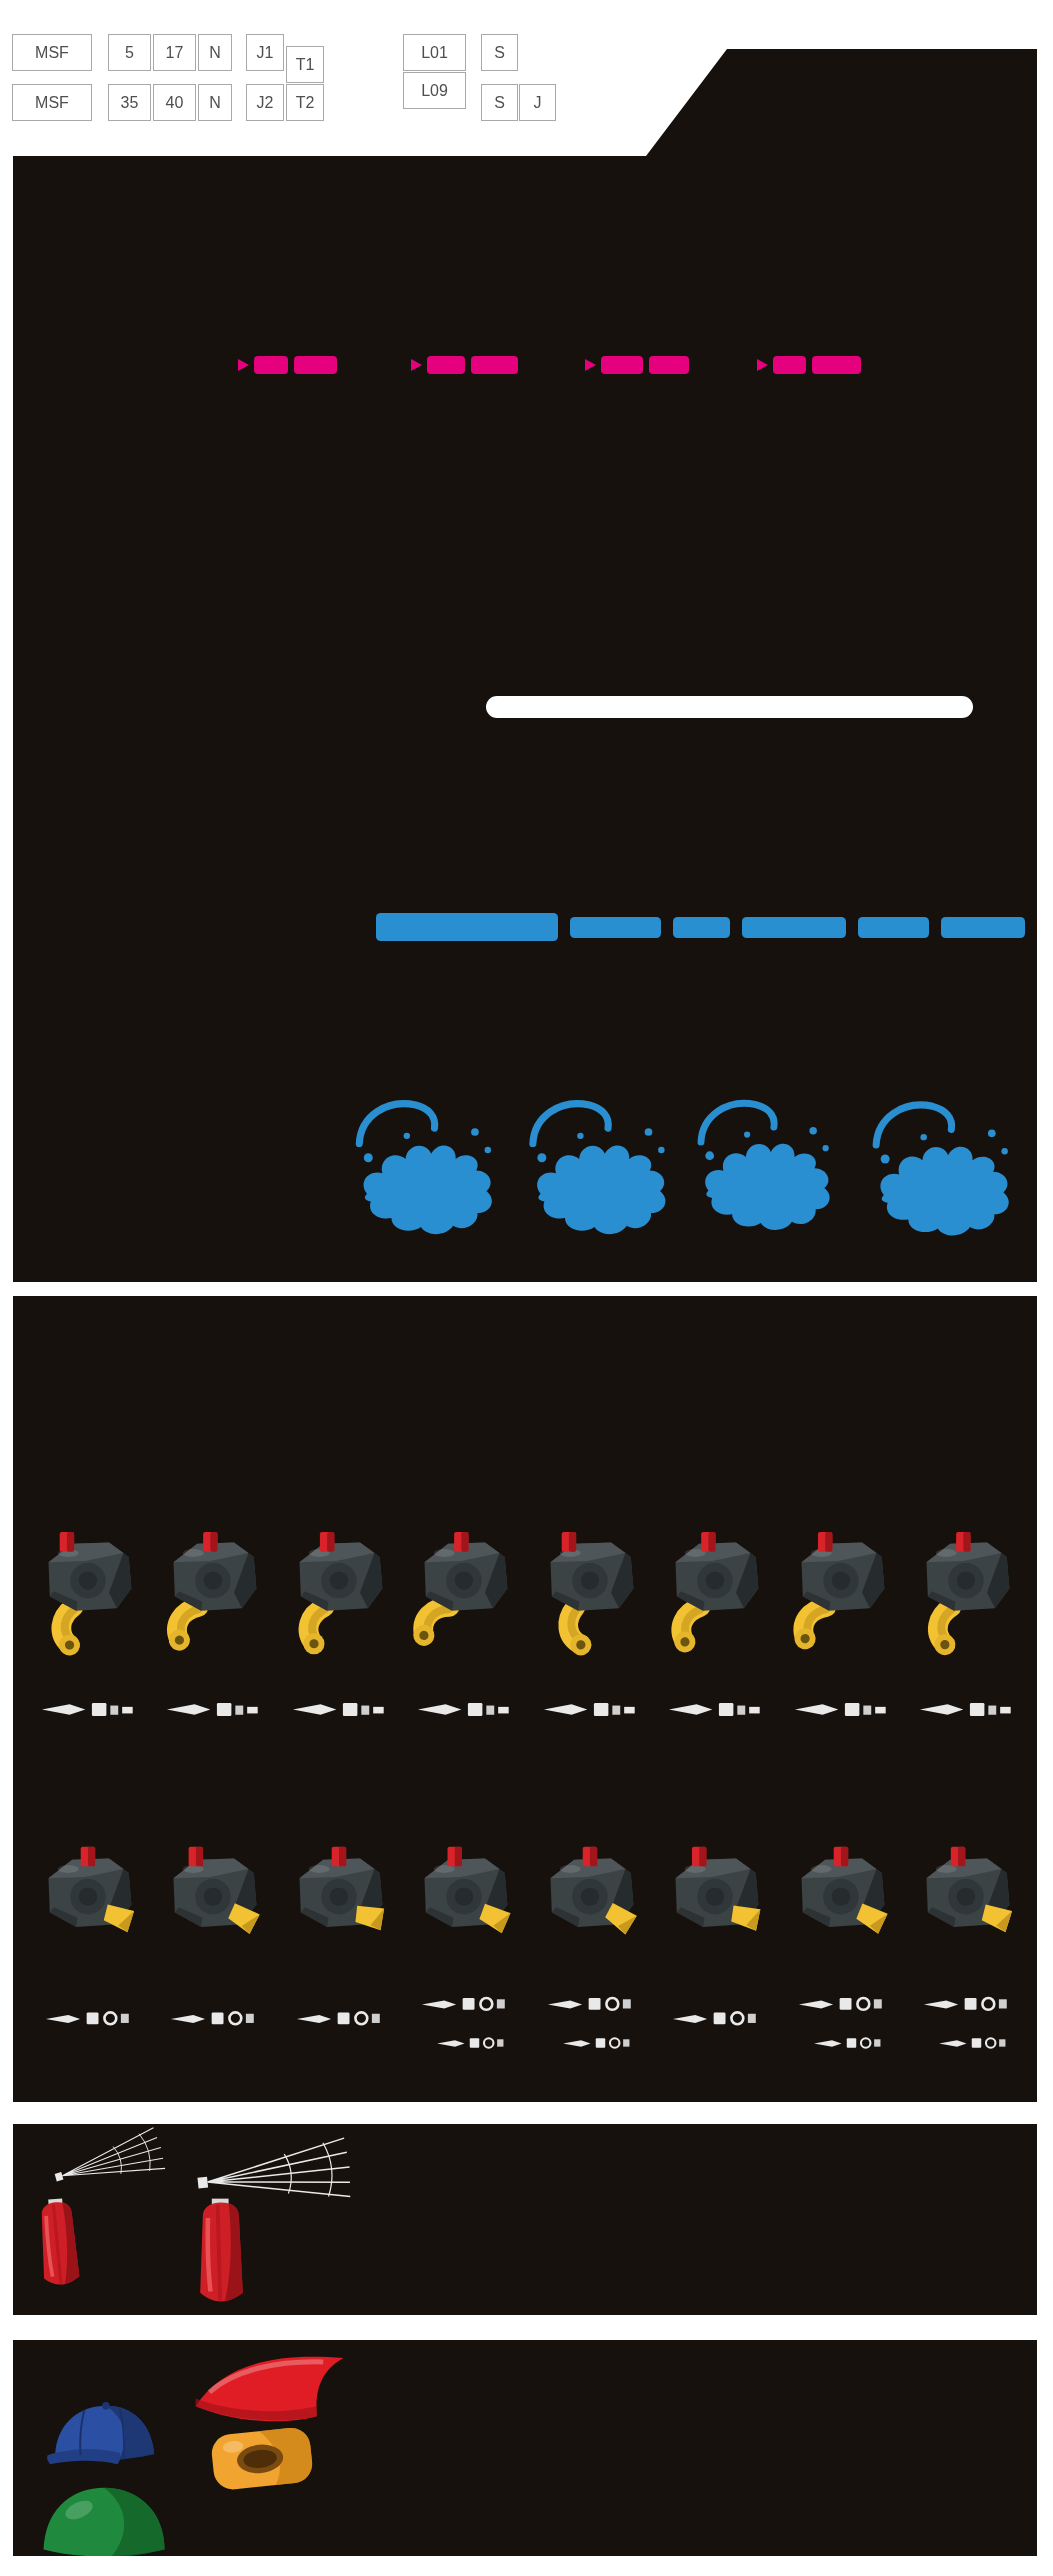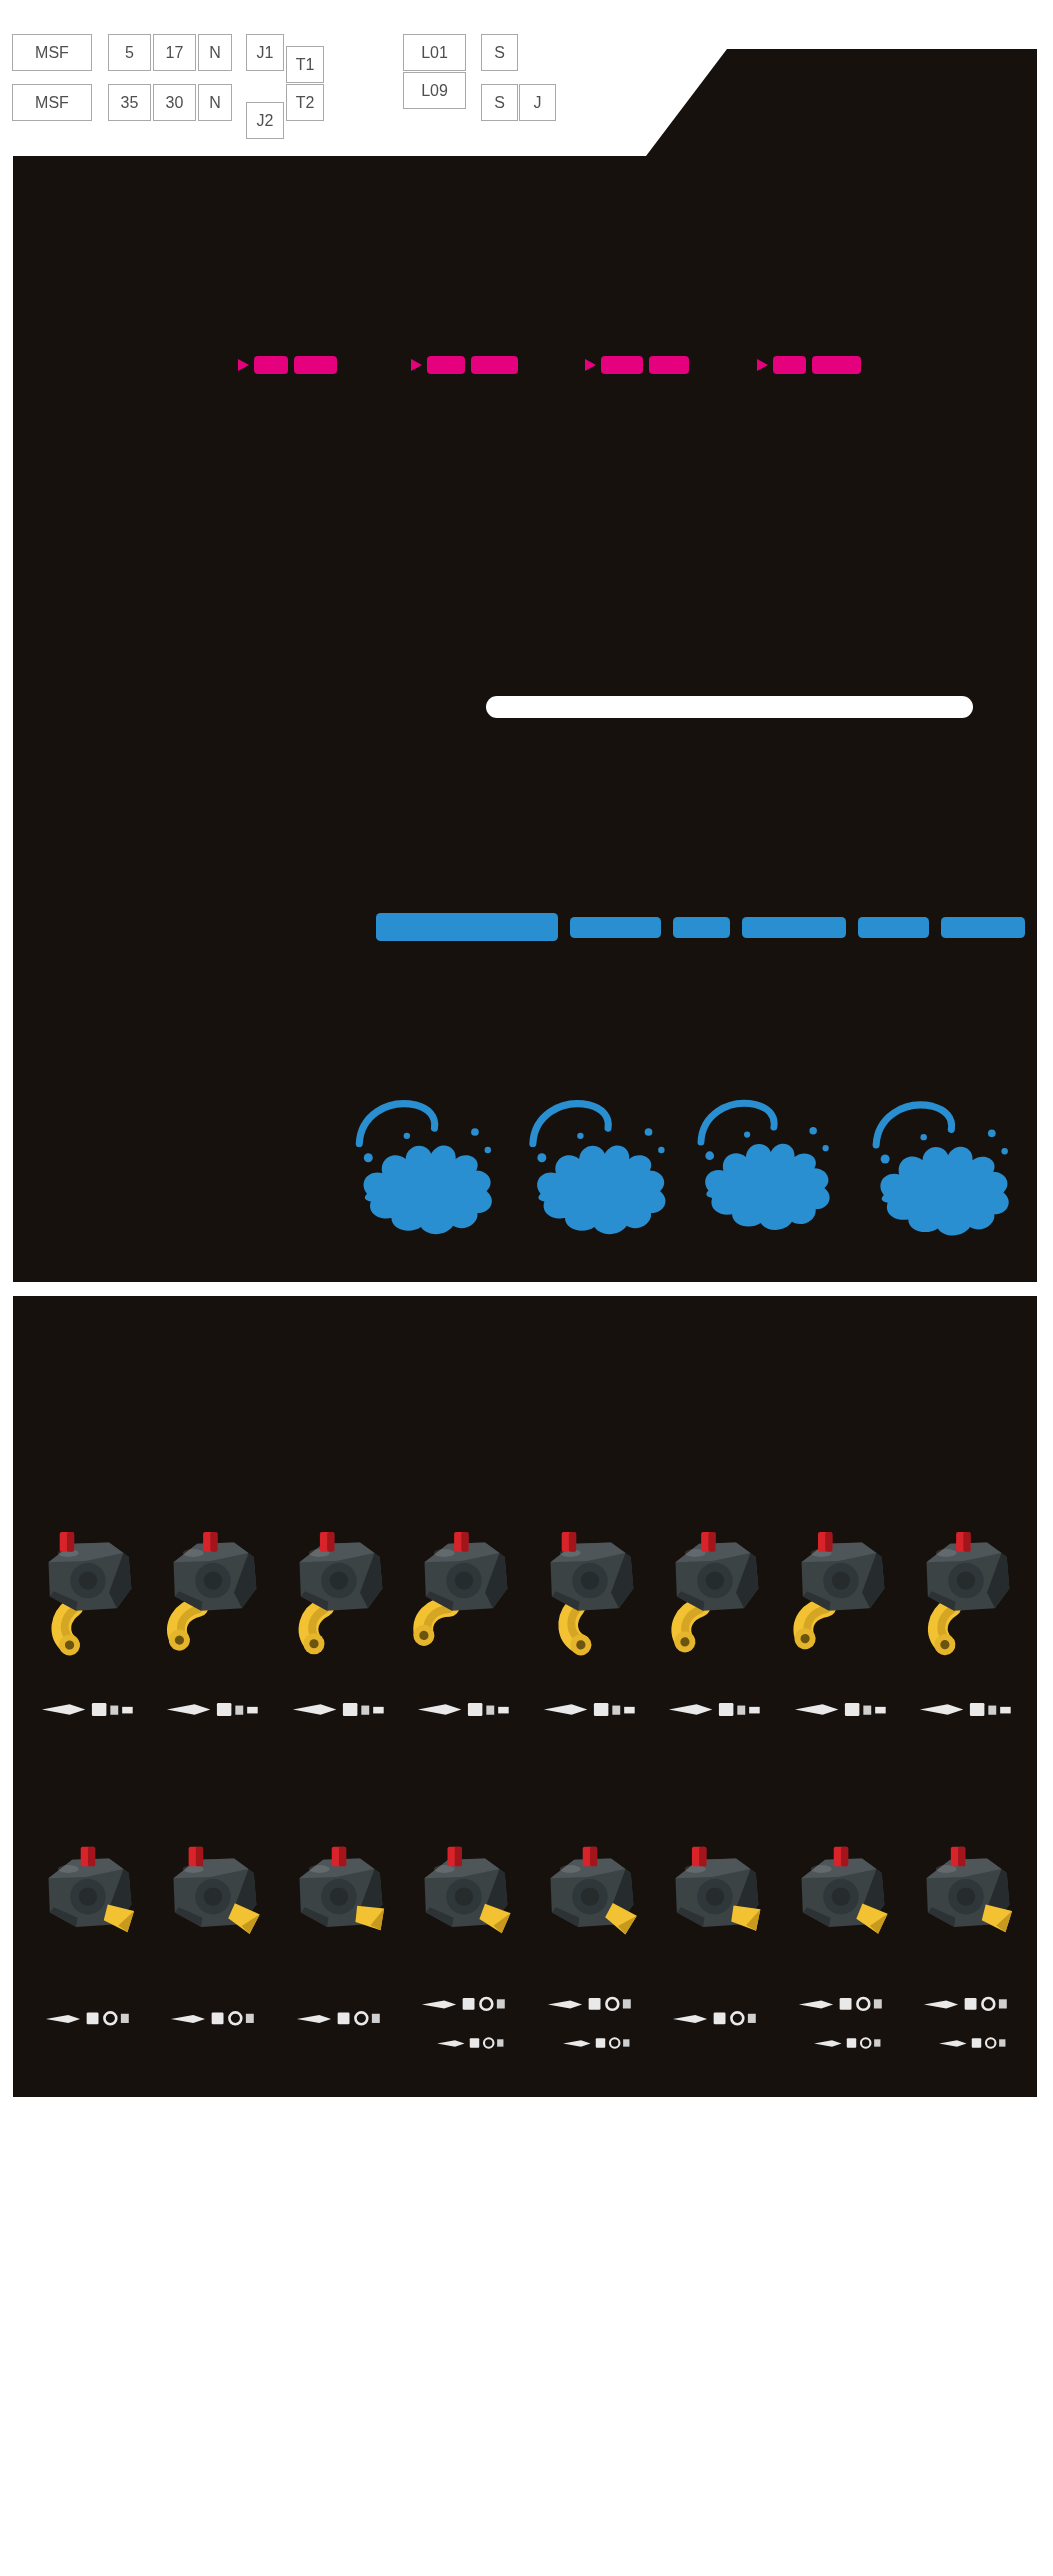--- a/index.html
+++ b/index.html
@@ -1,19 +1,19 @@
 <!DOCTYPE html>
 <html style="--panel-bg: #17110e; --magenta: #e5007e; --blue: #2a8fd0; --yellow: #f3c233; --red-accent: #d8232a; --red-nozzle: #cf1f26; --nozzle-gray: #3c4345; --part-white: #e9e9e9; --cap-blue: #2b4fa2; --cap-green: #1f8a3e; --cap-orange: #f2a430; --cover-red: #e01d24; --table-border: #a9a9a9; --table-text: #4f4f4f;font-size:10.5px"><head>
 <meta charset="utf-8">
 <title>Nozzle Catalog Page</title>
 <style>
   * { margin:0; padding:0; box-sizing:border-box; }
   html,body { background:#fff; }
   .page {
-    position:relative; width:1054px; height:2097px; background:#fff;
+    position:relative; width:1054px; height:2556px; background:#fff;
     font-family:"Liberation Sans", sans-serif; overflow:hidden;
   }
   
   .code-table { position:absolute; left:0; top:0; }
   .code-cell {
     position:absolute; height:37px; background:#fff;
     border:1.3px solid var(--table-border,#a9a9a9);
     color:var(--table-text,#4f4f4f); font-size:16px;
     display:flex; align-items:center; justify-content:center;
   }
@@ -116,23 +116,23 @@
     <div class="code-cell" style="left:108px;top:34px;width:43px">5</div>
     <div class="code-cell" style="left:153px;top:34px;width:43px">17</div>
     <div class="code-cell" style="left:198px;top:34px;width:34px">N</div>
     <div class="code-cell" style="left:246px;top:34px;width:38px">J1</div>
     <div class="code-cell" style="left:286px;top:46px;width:38px">T1</div>
     <div class="code-cell" style="left:403px;top:34px;width:63px">L01</div>
     <div class="code-cell" style="left:481px;top:34px;width:37px">S</div>
 
     <div class="code-cell" style="left:12px;top:84px;width:80px">MSF</div>
     <div class="code-cell" style="left:108px;top:84px;width:43px">35</div>
-    <div class="code-cell" style="left:153px;top:84px;width:43px">30</div>
+    <div class="code-cell" style="left:153px;top:84px;width:43px">40</div>
     <div class="code-cell" style="left:198px;top:84px;width:34px">N</div>
-    <div class="code-cell" style="left:246px;top:102px;width:38px">J2</div>
+    <div class="code-cell" style="left:246px;top:84px;width:38px">J2</div>
     <div class="code-cell" style="left:286px;top:84px;width:38px">T2</div>
     <div class="code-cell" style="left:403px;top:72px;width:63px">L09</div>
     <div class="code-cell" style="left:481px;top:84px;width:37px">S</div>
     <div class="code-cell" style="left:519px;top:84px;width:37px">J</div>
   </div>
 
   <section class="panel panel1">
     <div class="feature" style="left:225px">
       <span class="f-ico"></span>
       <span class="f-blob" style="width:34px"></span>

